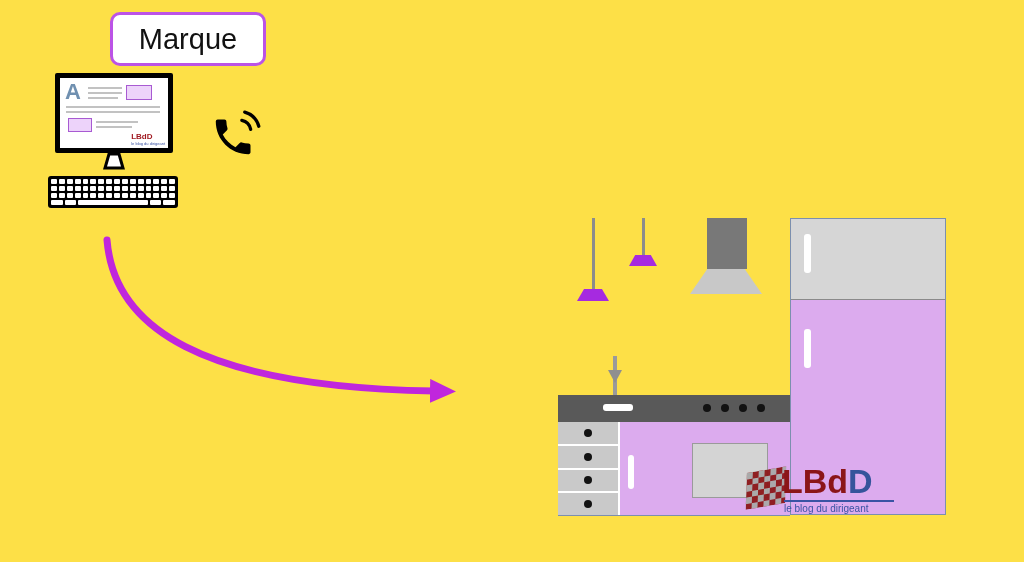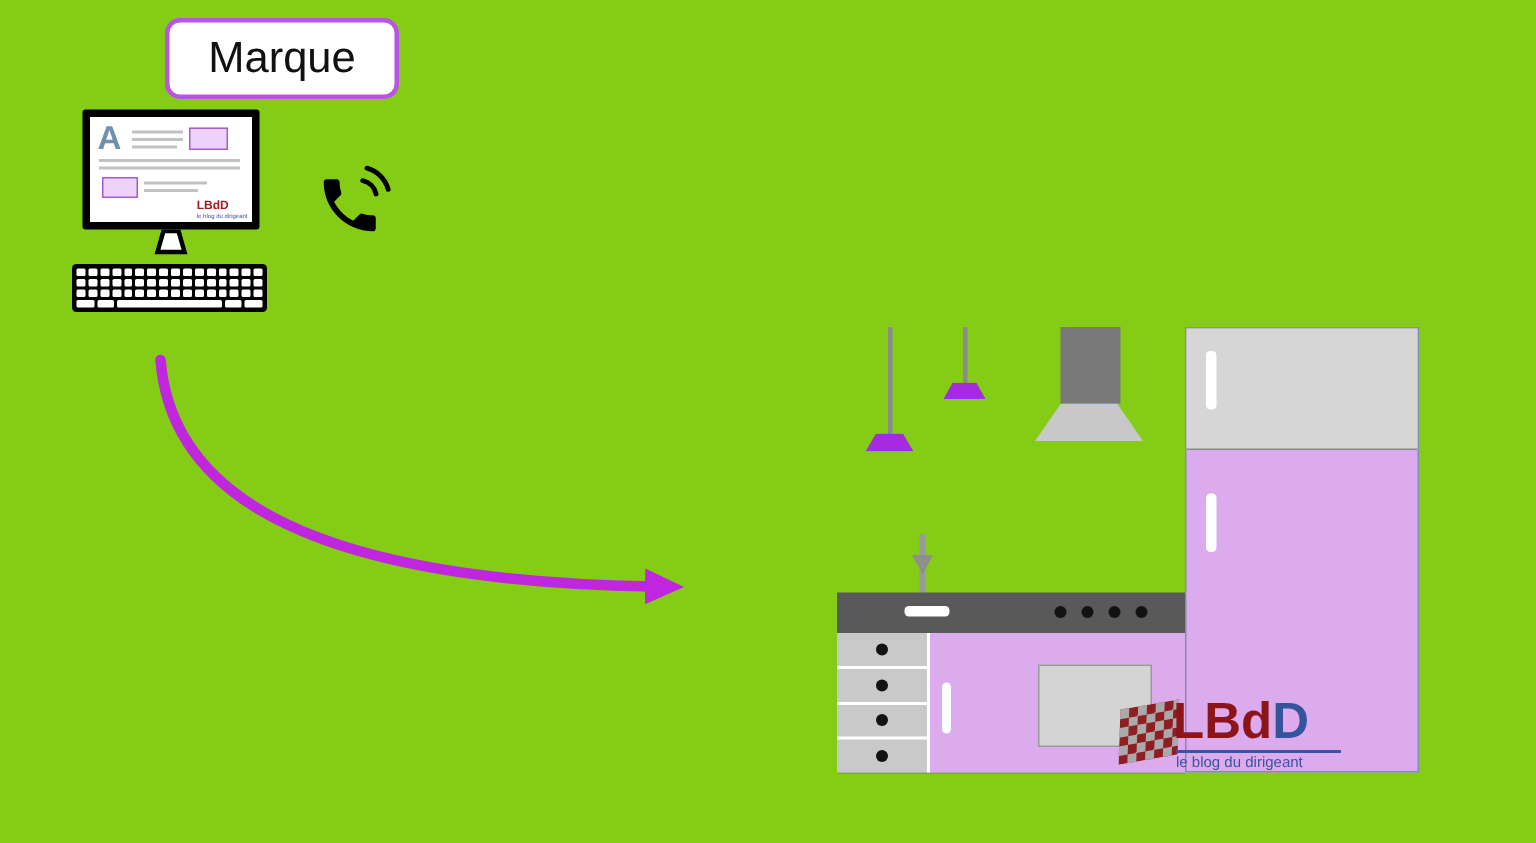--- a/index.html
+++ b/index.html
@@ -1,17 +1,17 @@
 <!DOCTYPE html>
 <html><head>
 <meta charset="utf-8">
 <style>
   html,body{margin:0;padding:0;background:#fff;}
   .canvas{
-    position:relative;width:1024px;height:562px;background:#84cc16;overflow:hidden;
+    position:relative;width:1024px;height:562px;background:#fde047;overflow:hidden;
     font-family:"Liberation Sans", sans-serif;
   }
   
   .brand-box{
     position:absolute;left:110px;top:12px;width:150px;height:48px;
     border:3px solid #bb53e6;border-radius:10px;
     display:flex;align-items:center;justify-content:center;
     font-size:29px;color:#111;background:#fff;
   }
   

